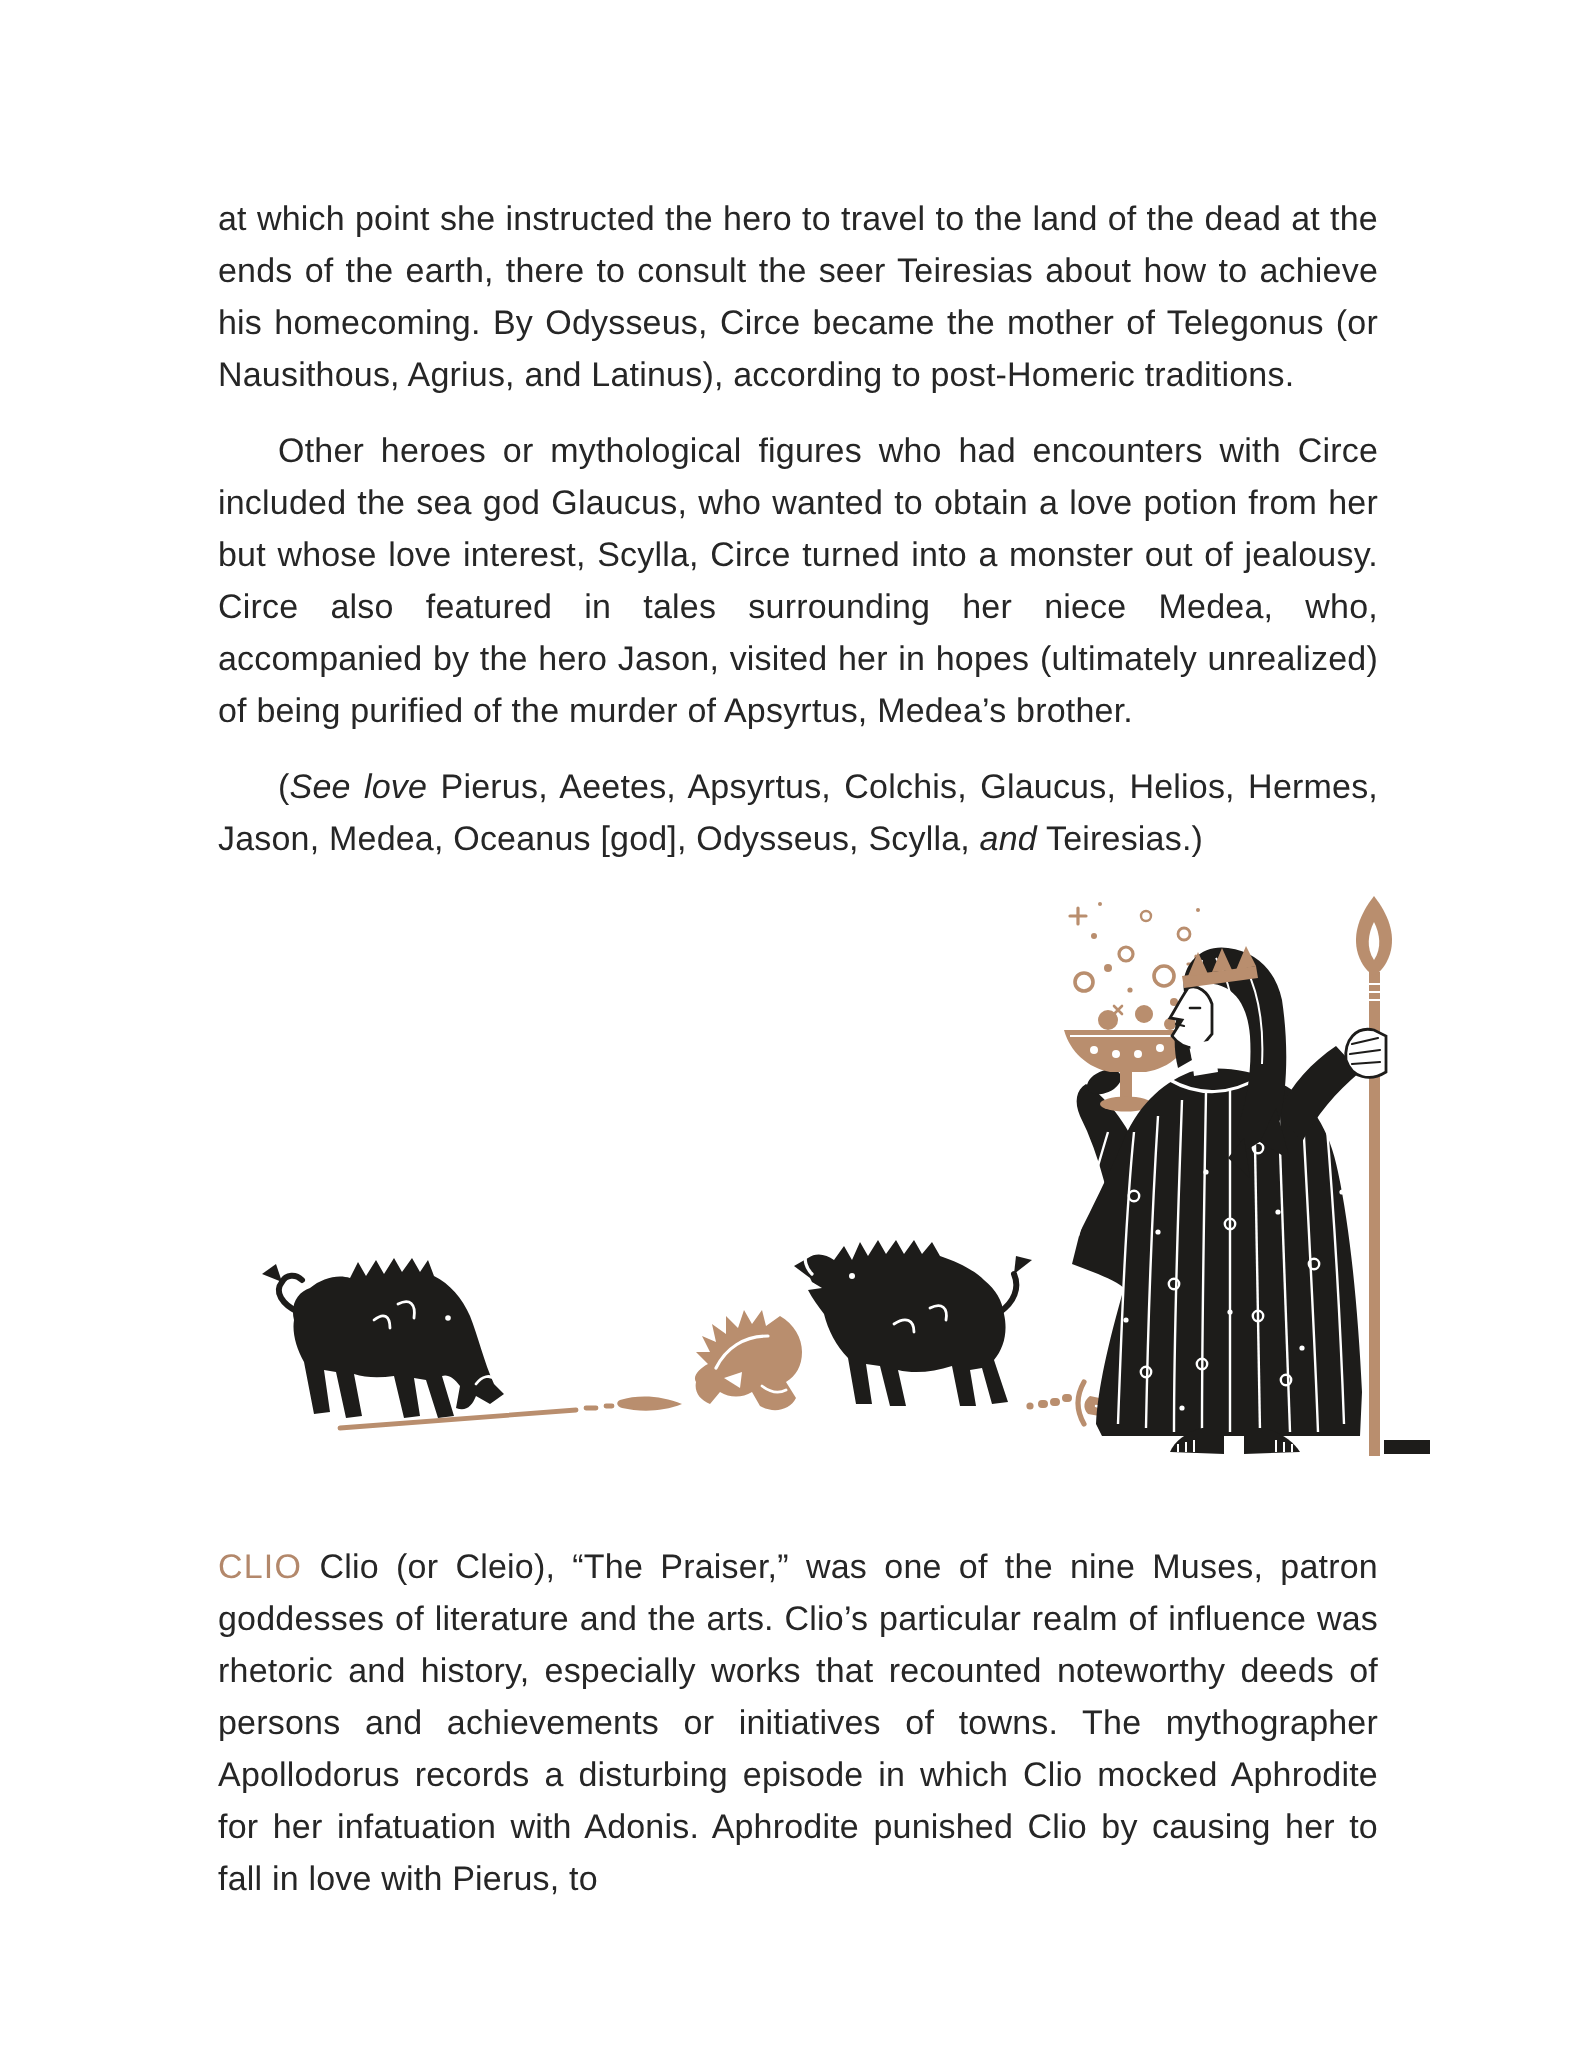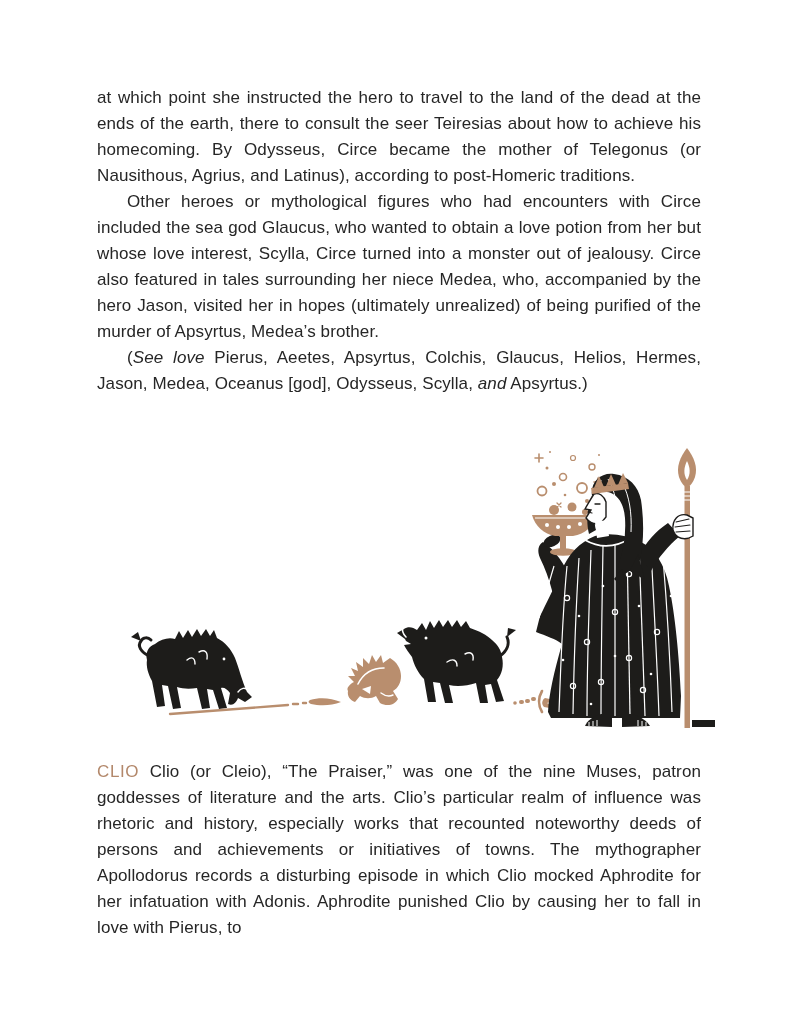--- a/index.html
+++ b/index.html
@@ -6,21 +6,21 @@
   body{
     width:794px;height:1025px;
     background:#ffffff;
     font-family:"Liberation Sans","DejaVu Sans",sans-serif;
     position:relative;overflow:hidden;
   }
   .page{position:absolute;left:0;top:0;width:794px;height:1025px;background:#ffffff;}
   .text-block{position:absolute;left:97px;top:85px;width:604px;}
   .clio-block{position:absolute;left:97px;top:759px;width:604px;}
   p.body-text{
-    margin:0;
+    margin:12px;
     font-size:17px;
     line-height:26px;
     color:#262626;
     text-align:justify;
     letter-spacing:0.1px;
   }
   p.body-text.indent{text-indent:30px;}
   .headword{
     color:#b3886b;
     font-weight:normal;
@@ -38,21 +38,21 @@
   .wht-s{stroke:#ffffff;fill:none;}
 </style>
 </head>
 <body>
 
 <div class="page">
 
   <div class="text-block">
     <p class="body-text">at which point she instructed the hero to travel to the land of the dead at the ends of the earth, there to consult the seer Teiresias about how to achieve his homecoming. By Odysseus, Circe became the mother of Telegonus (or Nausithous, Agrius, and Latinus), according to post-Homeric traditions.</p>
     <p class="body-text indent">Other heroes or mythological figures who had encounters with Circe included the sea god Glaucus, who wanted to obtain a love potion from her but whose love interest, Scylla, Circe turned into a monster out of jealousy. Circe also featured in tales surrounding her niece Medea, who, accompanied by the hero Jason, visited her in hopes (ultimately unrealized) of being purified of the murder of Apsyrtus, Medea’s brother.</p>
-    <p class="body-text indent"><span>(</span><em>See love</em><span> Pierus, Aeetes, Apsyrtus, Colchis, Glaucus, Helios, Hermes, Jason, Medea, Oceanus [god], Odysseus, Scylla, </span><em>and</em><span> Apsyrtus.)</span></p>
+    <p class="body-text indent"><span>(</span><em>See love</em><span> Pierus, Aeetes, Apsyrtus, Colchis, Glaucus, Helios, Hermes, Jason, Medea, Oceanus [god], Odysseus, Scylla, </span><em>and</em><span> Teiresias.)</span></p>
   </div>
 
   <div class="illustration">
     <svg width="620" height="285" viewBox="0 0 620 285" xmlns="http://www.w3.org/2000/svg">
 
       <g>
         <path class="ink-s" stroke-width="3" stroke-linecap="round" d="M54,210 C46,206 42,200 46,195 C48,191 53,191 56,194"></path>
         <path class="ink" d="M46,195 L36,191 L43,186 Z"></path>
         <path class="ink" d="M52,214
           C50,206 54,200 60,198

